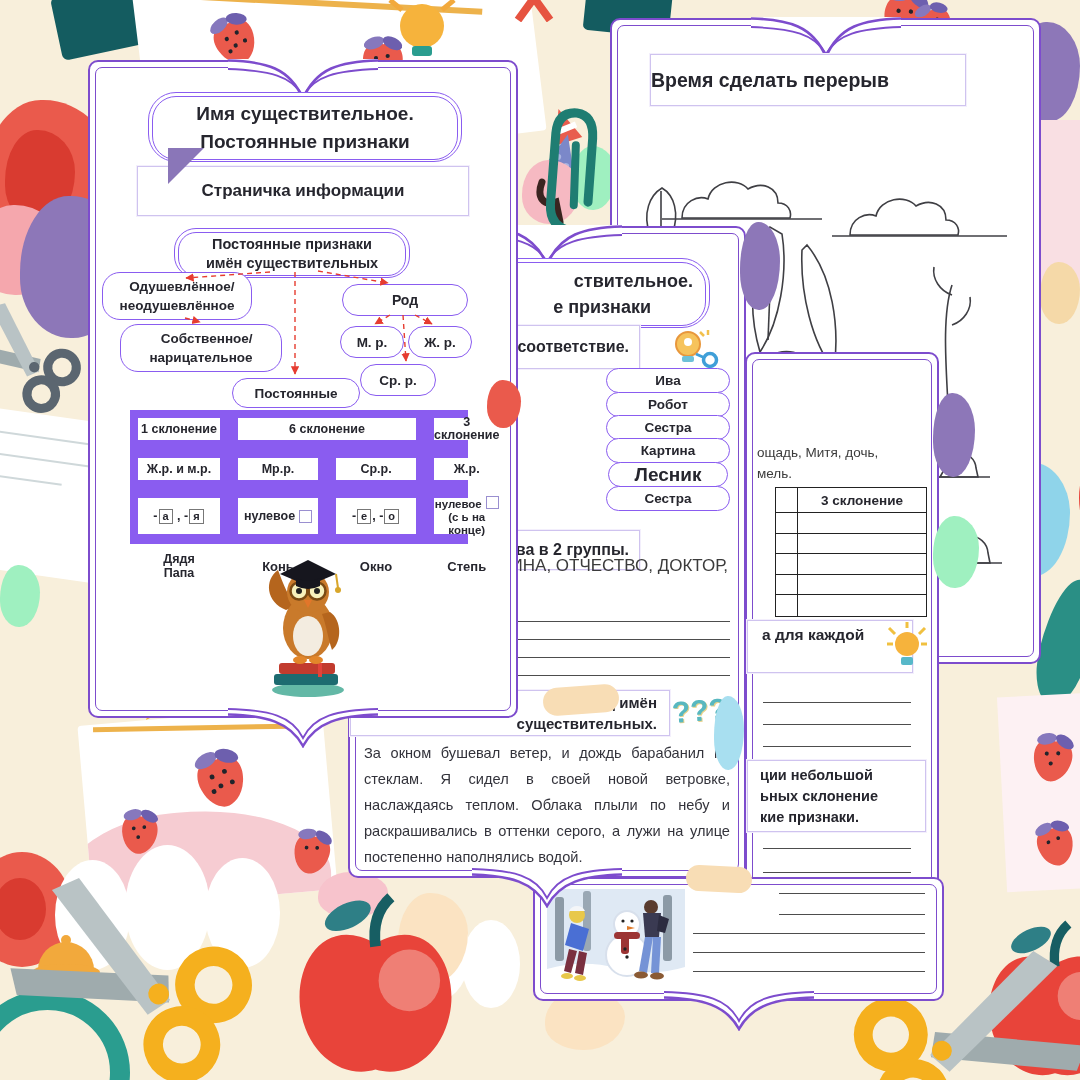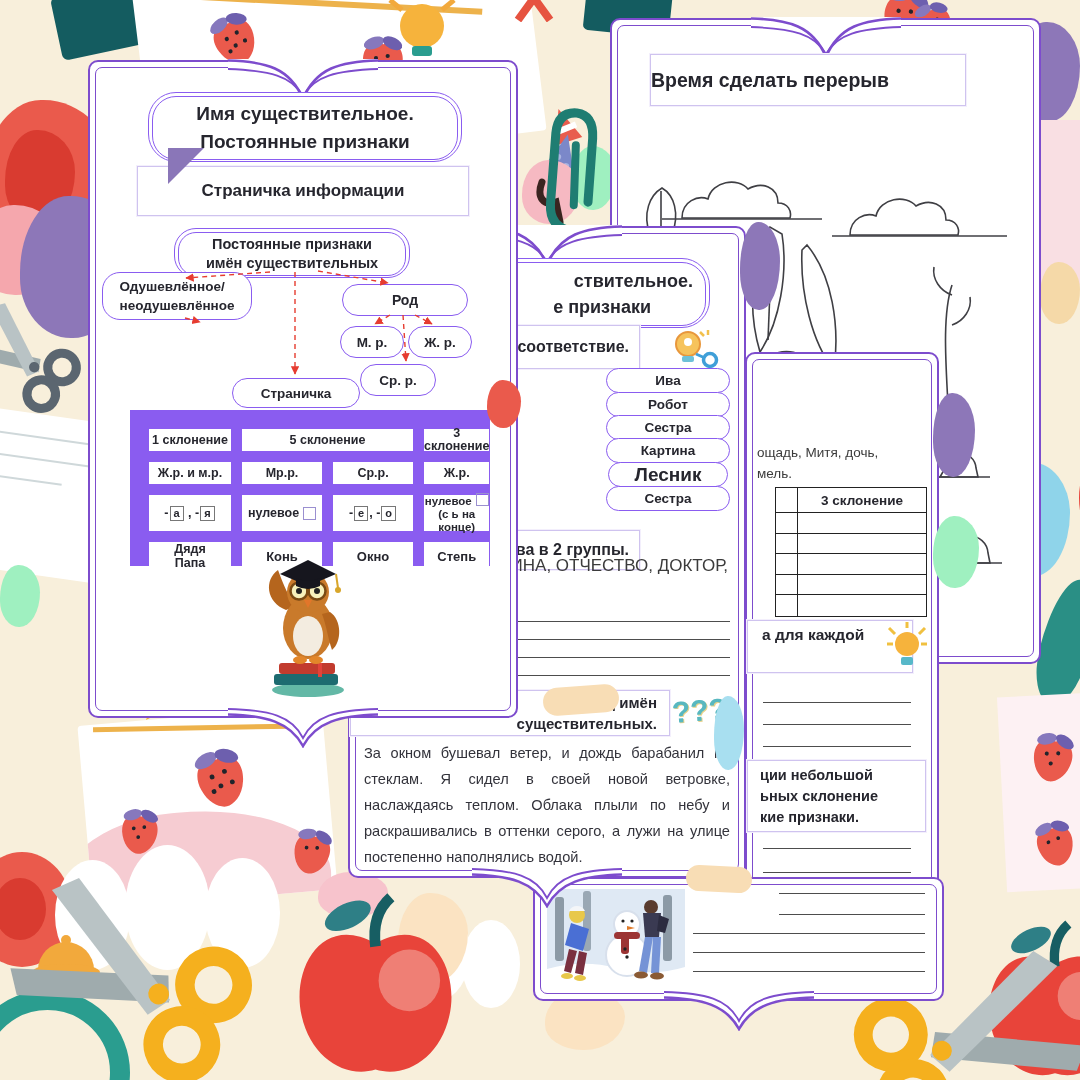--- a/index.html
+++ b/index.html
@@ -6,30 +6,30 @@
   body{position:relative;width:1080px;height:1080px;overflow:hidden;background:#f8efdb;
        font-family:"Liberation Sans","DejaVu Sans",sans-serif;color:#26262e}
   .abs{position:absolute}
   .pg{position:absolute;background:#fff;border:2.6px solid #7d4ccd;border-radius:10px}
   .pg-in{position:absolute;inset:5px;border:1.8px solid #7d4ccd;border-radius:7px;pointer-events:none}
   .notch{position:absolute;left:50%;margin-left:-75px;pointer-events:none}
   .dbl{position:absolute;border:1.6px solid #8a5cf0;border-radius:24px;padding:3px;background:#fff}
   .dbl-in{border:1.6px solid #8a5cf0;border-radius:20px;height:100%;display:flex;flex-direction:column;
           align-items:center;justify-content:center;text-align:center}
   .pill{position:absolute;border:1.5px solid #8a5cf0;border-radius:18px;background:#fff;display:flex;
-        align-items:center;justify-content:center;text-align:left;font-weight:bold}
+        align-items:center;justify-content:center;text-align:right;font-weight:bold}
   .tbox{position:absolute;border:1.2px solid #cfc3ef;background:#fff;display:flex;flex-direction:column;
         justify-content:center;font-weight:bold;box-shadow:0 0 0 1px #f3effc}
   .wl{position:absolute;border-bottom:1.8px solid #4d4d4d}
   .pre{white-space:pre-line}
   .blob{position:absolute;border-radius:46% 54% 52% 48%/55% 45% 57% 43%}
   .lbox{display:inline-block;border:1.2px solid #777;padding:0 3px;margin:0 1px;font-size:11px;line-height:13px}
   .chk{display:inline-block;width:11px;height:11px;border:1.3px solid #9a8fd0;margin-left:4px;vertical-align:-1px}
   .t1{background:#8a5cf0;display:grid;grid-template-columns:82px 80px 80px 1fr;
-      grid-template-rows:22px 22px 36px 28px;gap:11px;padding:19px;position:absolute}
+      grid-template-rows:22px 22px 36px 28px;gap:18px;padding:8px;position:absolute}
   .t1 .c{background:#fff;display:flex;align-items:center;justify-content:center;text-align:center;
          font-size:12.5px;font-weight:bold;line-height:13px}
   .t4{position:absolute;border:1.9px solid #222;display:grid;grid-template-columns:22px 1fr;
       grid-template-rows:25px repeat(5,1fr);background:#fff}
   .t4 .c{border-bottom:1.7px solid #222}
   .t4 .r{border-right:1.7px solid #222}
   .t4 .hd{display:flex;align-items:center;justify-content:center;font-weight:bold;font-size:13.5px}
 </style>
 </head>
 <body>
@@ -486,46 +486,48 @@
   <div class="tbox" style="left:47px;top:104px;width:330px;height:48px;align-items:center;font-size:17px">
     <div>Страничка информации</div>
   </div>
 
   <div class="dbl" style="left:84px;top:166px;width:228px;height:42px;border-radius:22px">
     <div class="dbl-in pre" style="border-radius:18px;font-weight:bold;font-size:14.5px;line-height:19px">Постоянные признаки
 имён существительных</div>
   </div>
   <div class="pill pre" style="left:12px;top:210px;width:148px;height:46px;font-size:13.5px;line-height:19px">Одушевлённое/
 неодушевлённое</div>
+  <div class="pill pre" style="left:30px;top:262px;width:160px;height:46px;font-size:13.5px;line-height:19px">Собственное/
+нарицательное</div>
   <div class="pill" style="left:252px;top:222px;width:124px;height:30px;font-size:14px">Род</div>
   <div class="pill" style="left:250px;top:264px;width:62px;height:30px;font-size:13.5px">М. р.</div>
   <div class="pill" style="left:318px;top:264px;width:62px;height:30px;font-size:13.5px">Ж. р.</div>
   <div class="pill" style="left:270px;top:302px;width:74px;height:30px;font-size:13.5px">Ср. р.</div>
-  <div class="pill" style="left:142px;top:316px;width:126px;height:28px;font-size:13.5px">Страничка</div>
+  <div class="pill" style="left:142px;top:316px;width:126px;height:28px;font-size:13.5px">Постоянные</div>
 
   <svg class="abs" style="left:0;top:0;pointer-events:none" width="426" height="654">
     <defs>
         <marker id="ar" markerWidth="8" markerHeight="8" refX="5.5" refY="3" orient="auto">
           <path d="M0,0 L6,3 L0,6 Z" fill="#e63c30"></path>
         </marker>
       </defs>
     <g stroke="#e63c30" stroke-width="1.4" stroke-dasharray="5 4" fill="none">
       <path d="M180,210 L96,216" marker-end="url(#ar)"></path>
       <path d="M205,210 L205,312" marker-end="url(#ar)"></path>
       <path d="M228,209 L298,221" marker-end="url(#ar)"></path>
       <path d="M95,256 L110,260" marker-end="url(#ar)"></path>
       <path d="M300,253 L285,262" marker-end="url(#ar)"></path>
       <path d="M325,253 L342,262" marker-end="url(#ar)"></path>
       <path d="M313,253 L316,299" marker-end="url(#ar)"></path>
     </g>
   </svg>
 
   <div class="t1" style="left:40px;top:348px;width:322px;height:118px">
     <div class="c">1 склонение</div>
-    <div class="c" style="grid-column:2/4">5 склонение</div>
+    <div class="c" style="grid-column:2/4">6 склонение</div>
     <div class="c">3 склонение</div>
     <div class="c">Ж.р. и м.р.</div>
     <div class="c">Мр.р.</div>
     <div class="c">Ср.р.</div>
     <div class="c">Ж.р.</div>
     <div class="c">-<span class="lbox">а</span>&nbsp;, -<span class="lbox">я</span></div>
     <div class="c">
         <span>нулевое</span>
         <span class="chk"></span>
       </div>

